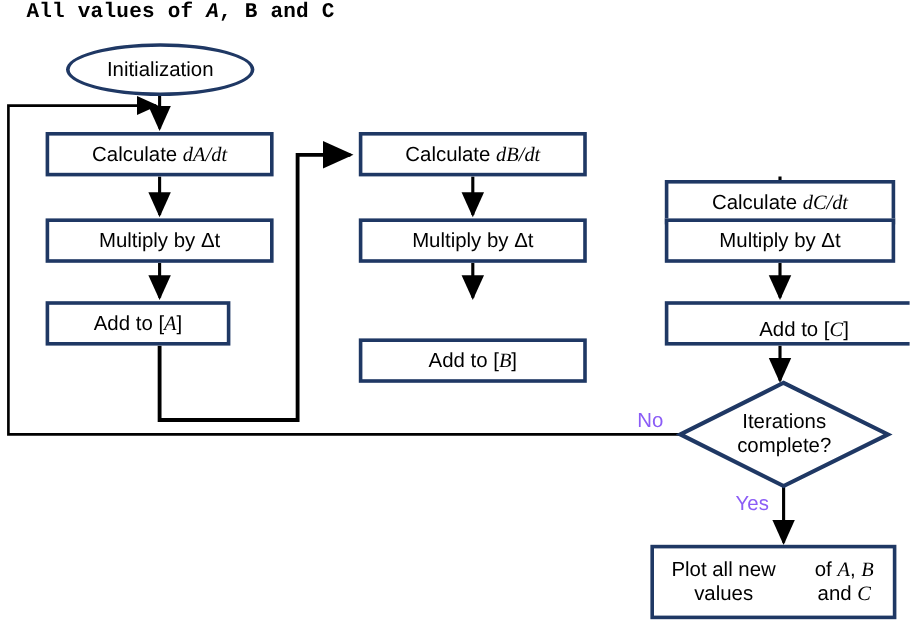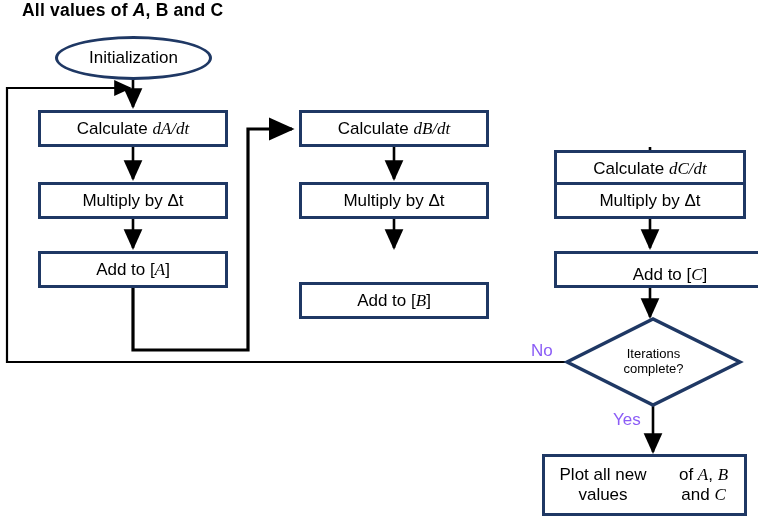--- a/index.html
+++ b/index.html
@@ -44,21 +44,21 @@
     z-index: 3;
   }
   .node-ellipse {
     border-radius: 50%;
     border-width: 3px;
   }
   .title {
     position: absolute;
     left: 22px;
     top: 0px;
-    font-family: Liberation Sans, sans-serif;
+    font-family: Liberation Mono, monospace;
     font-weight: bold;
     font-size: 17.5px;
     color: #000000;
     letter-spacing: 0.2px;
     white-space: nowrap;
     z-index: 4;
   }
   .title .it { font-style: italic; }
   .mathit {
     font-family: "Liberation Serif", serif;
@@ -79,21 +79,21 @@
   }
   .diamond-text {
     position: absolute;
     left: 0; top: 0;
     width: 100%; height: 100%;
     display: flex;
     align-items: center;
     justify-content: center;
     flex-direction: column;
     font-family: "Liberation Sans", sans-serif;
-    font-size: 13px;
+    font-size: 17px;
     color: #000000;
     line-height: 1.15;
     text-align: center;
     pointer-events: none;
   }
   .two-line { display: flex; flex-direction: row; gap: 2px; }
 </style>
 </head>
 <body>
 
@@ -137,21 +137,21 @@
   </div>
 
   <div class="node node-ellipse" style="left:55px; top:36px; width:157px; height:44px;">
     <span>Initialization</span>
   </div>
 
   <div class="node" style="left:38px; top:182px; width:190px; height:37px;">
     <span><span>Multiply by </span><span>Δt</span></span>
   </div>
 
-  <div class="node" style="left:38px; top:251px; width:190px; height:37px;">
+  <div class="node" style="left:38px; top:251px; width:154px; height:37px;">
     <span><span>Add to [</span><span class="mathit">A</span><span>]</span></span>
   </div>
 
   <div class="node" style="left:299px; top:110px; width:190px; height:37px;">
     <span><span>Calculate </span><span class="mathit">dB/dt</span></span>
   </div>
 
   <div class="node" style="left:299px; top:182px; width:190px; height:37px;">
     <span><span>Multiply by </span><span>Δt</span></span>
   </div>

